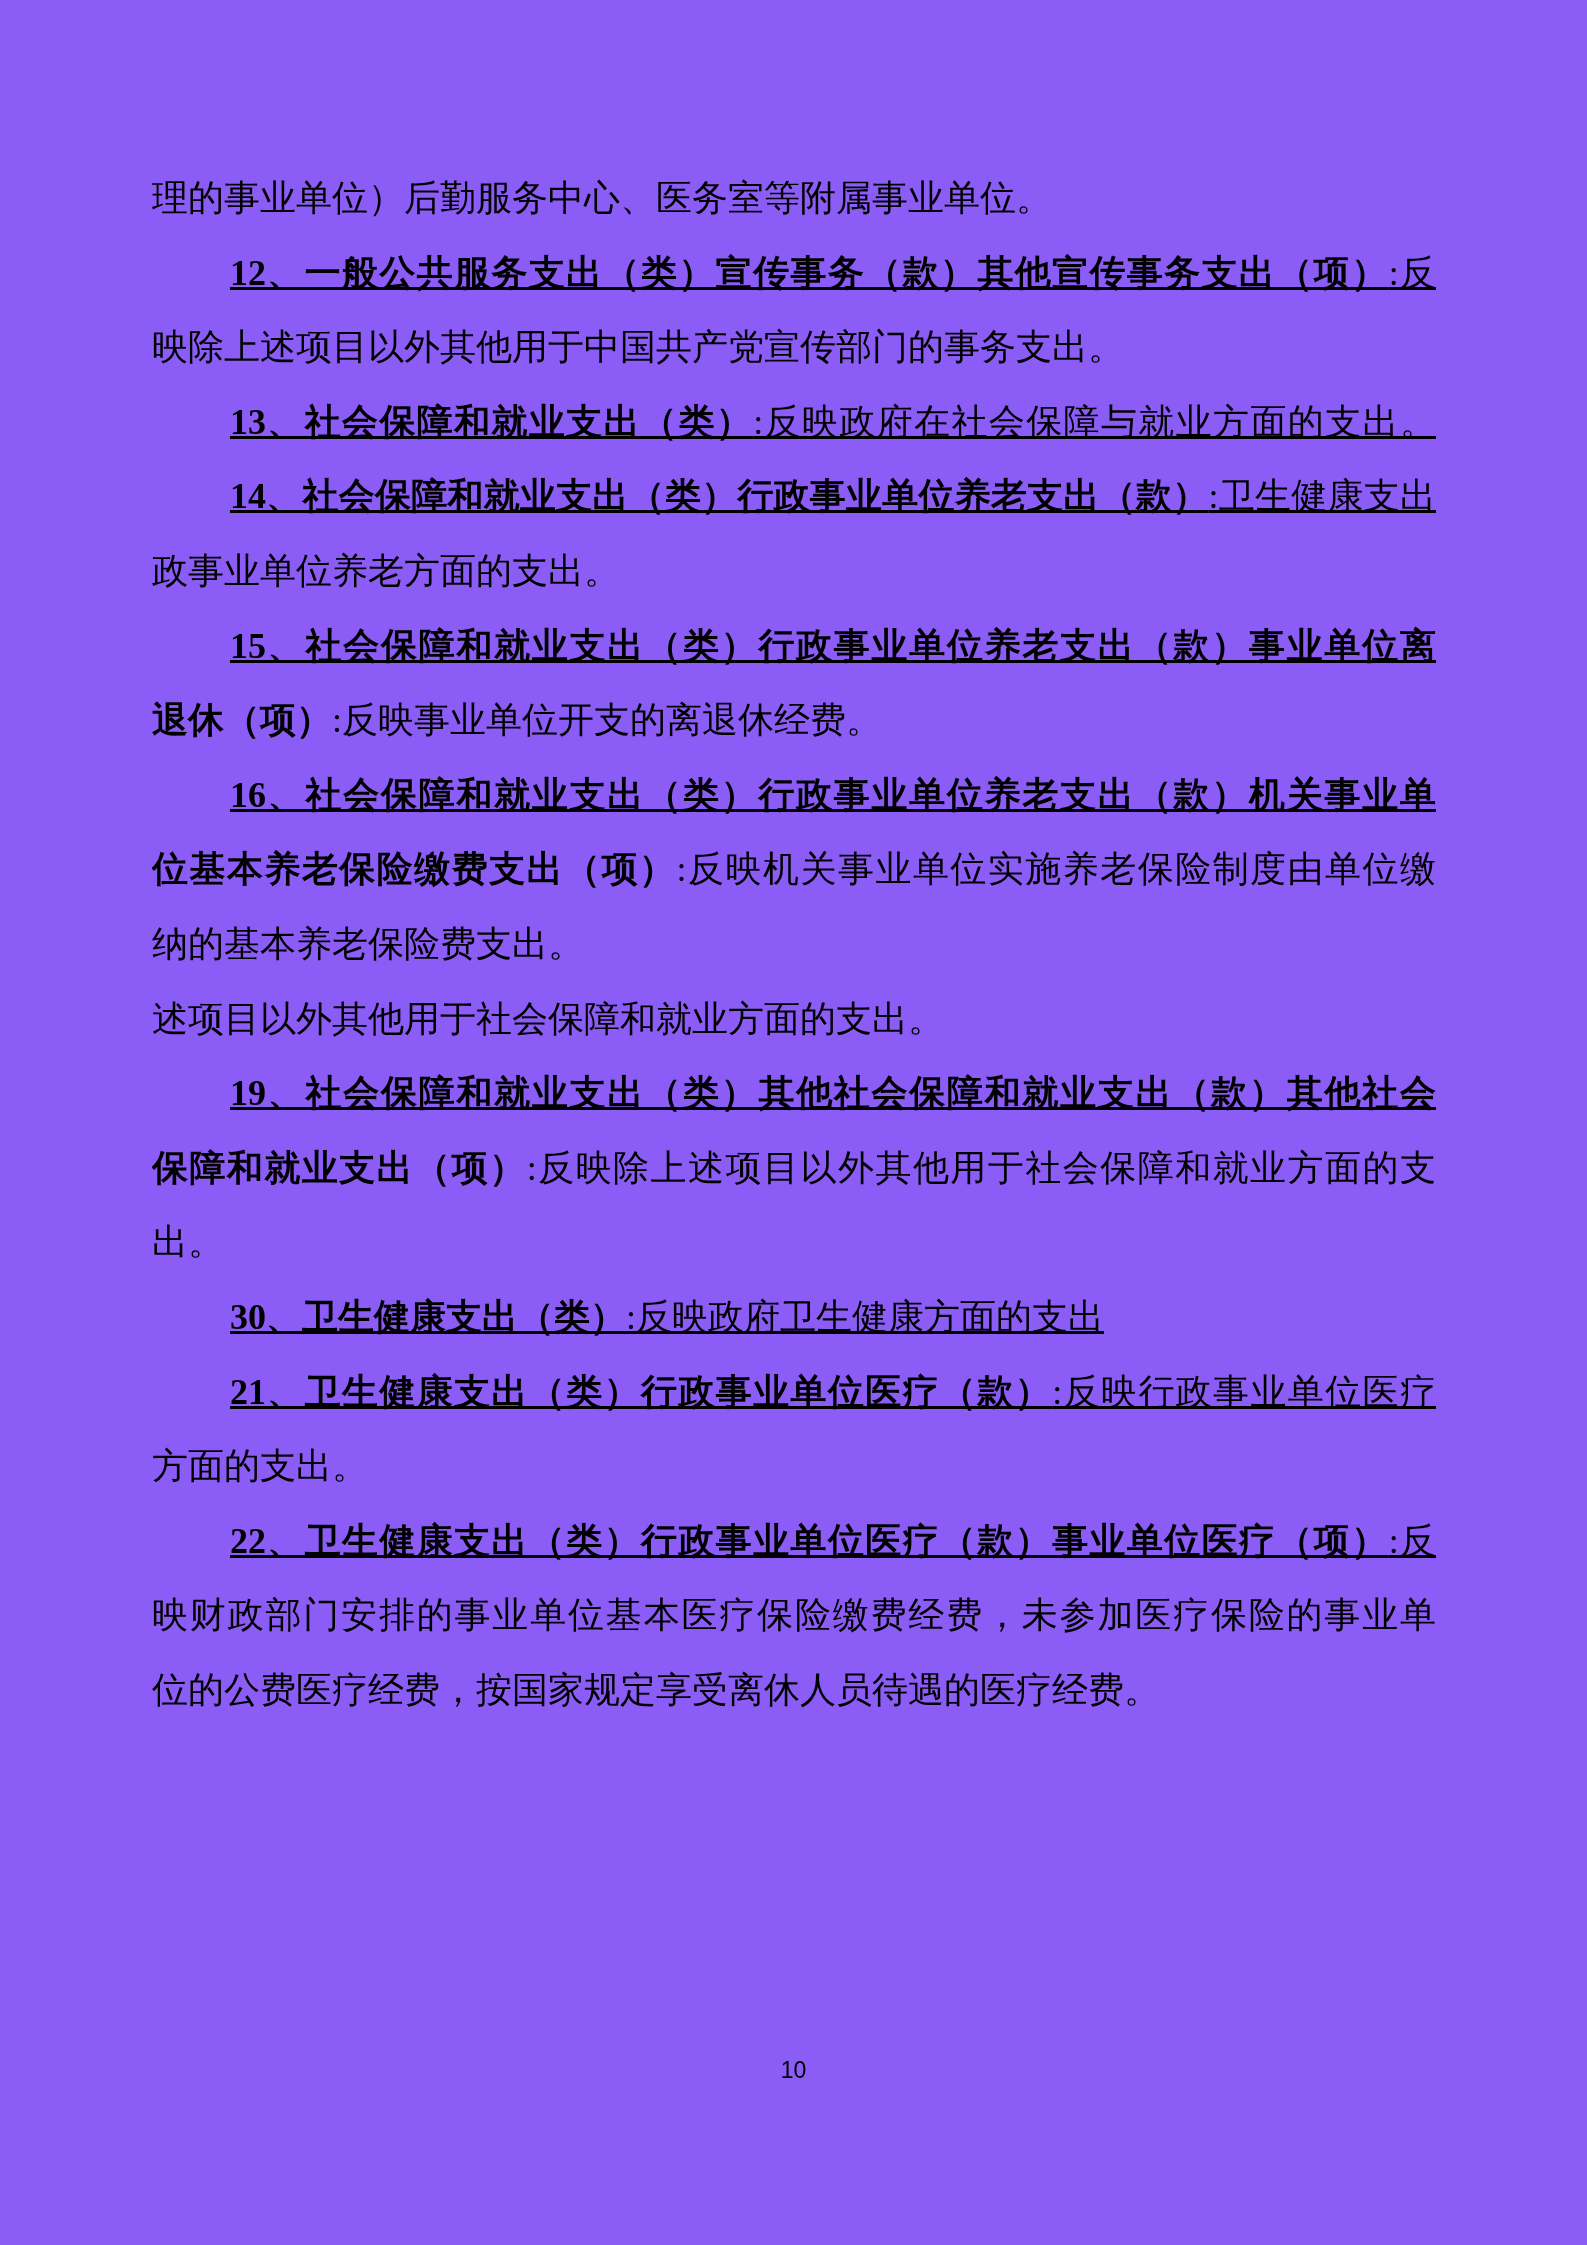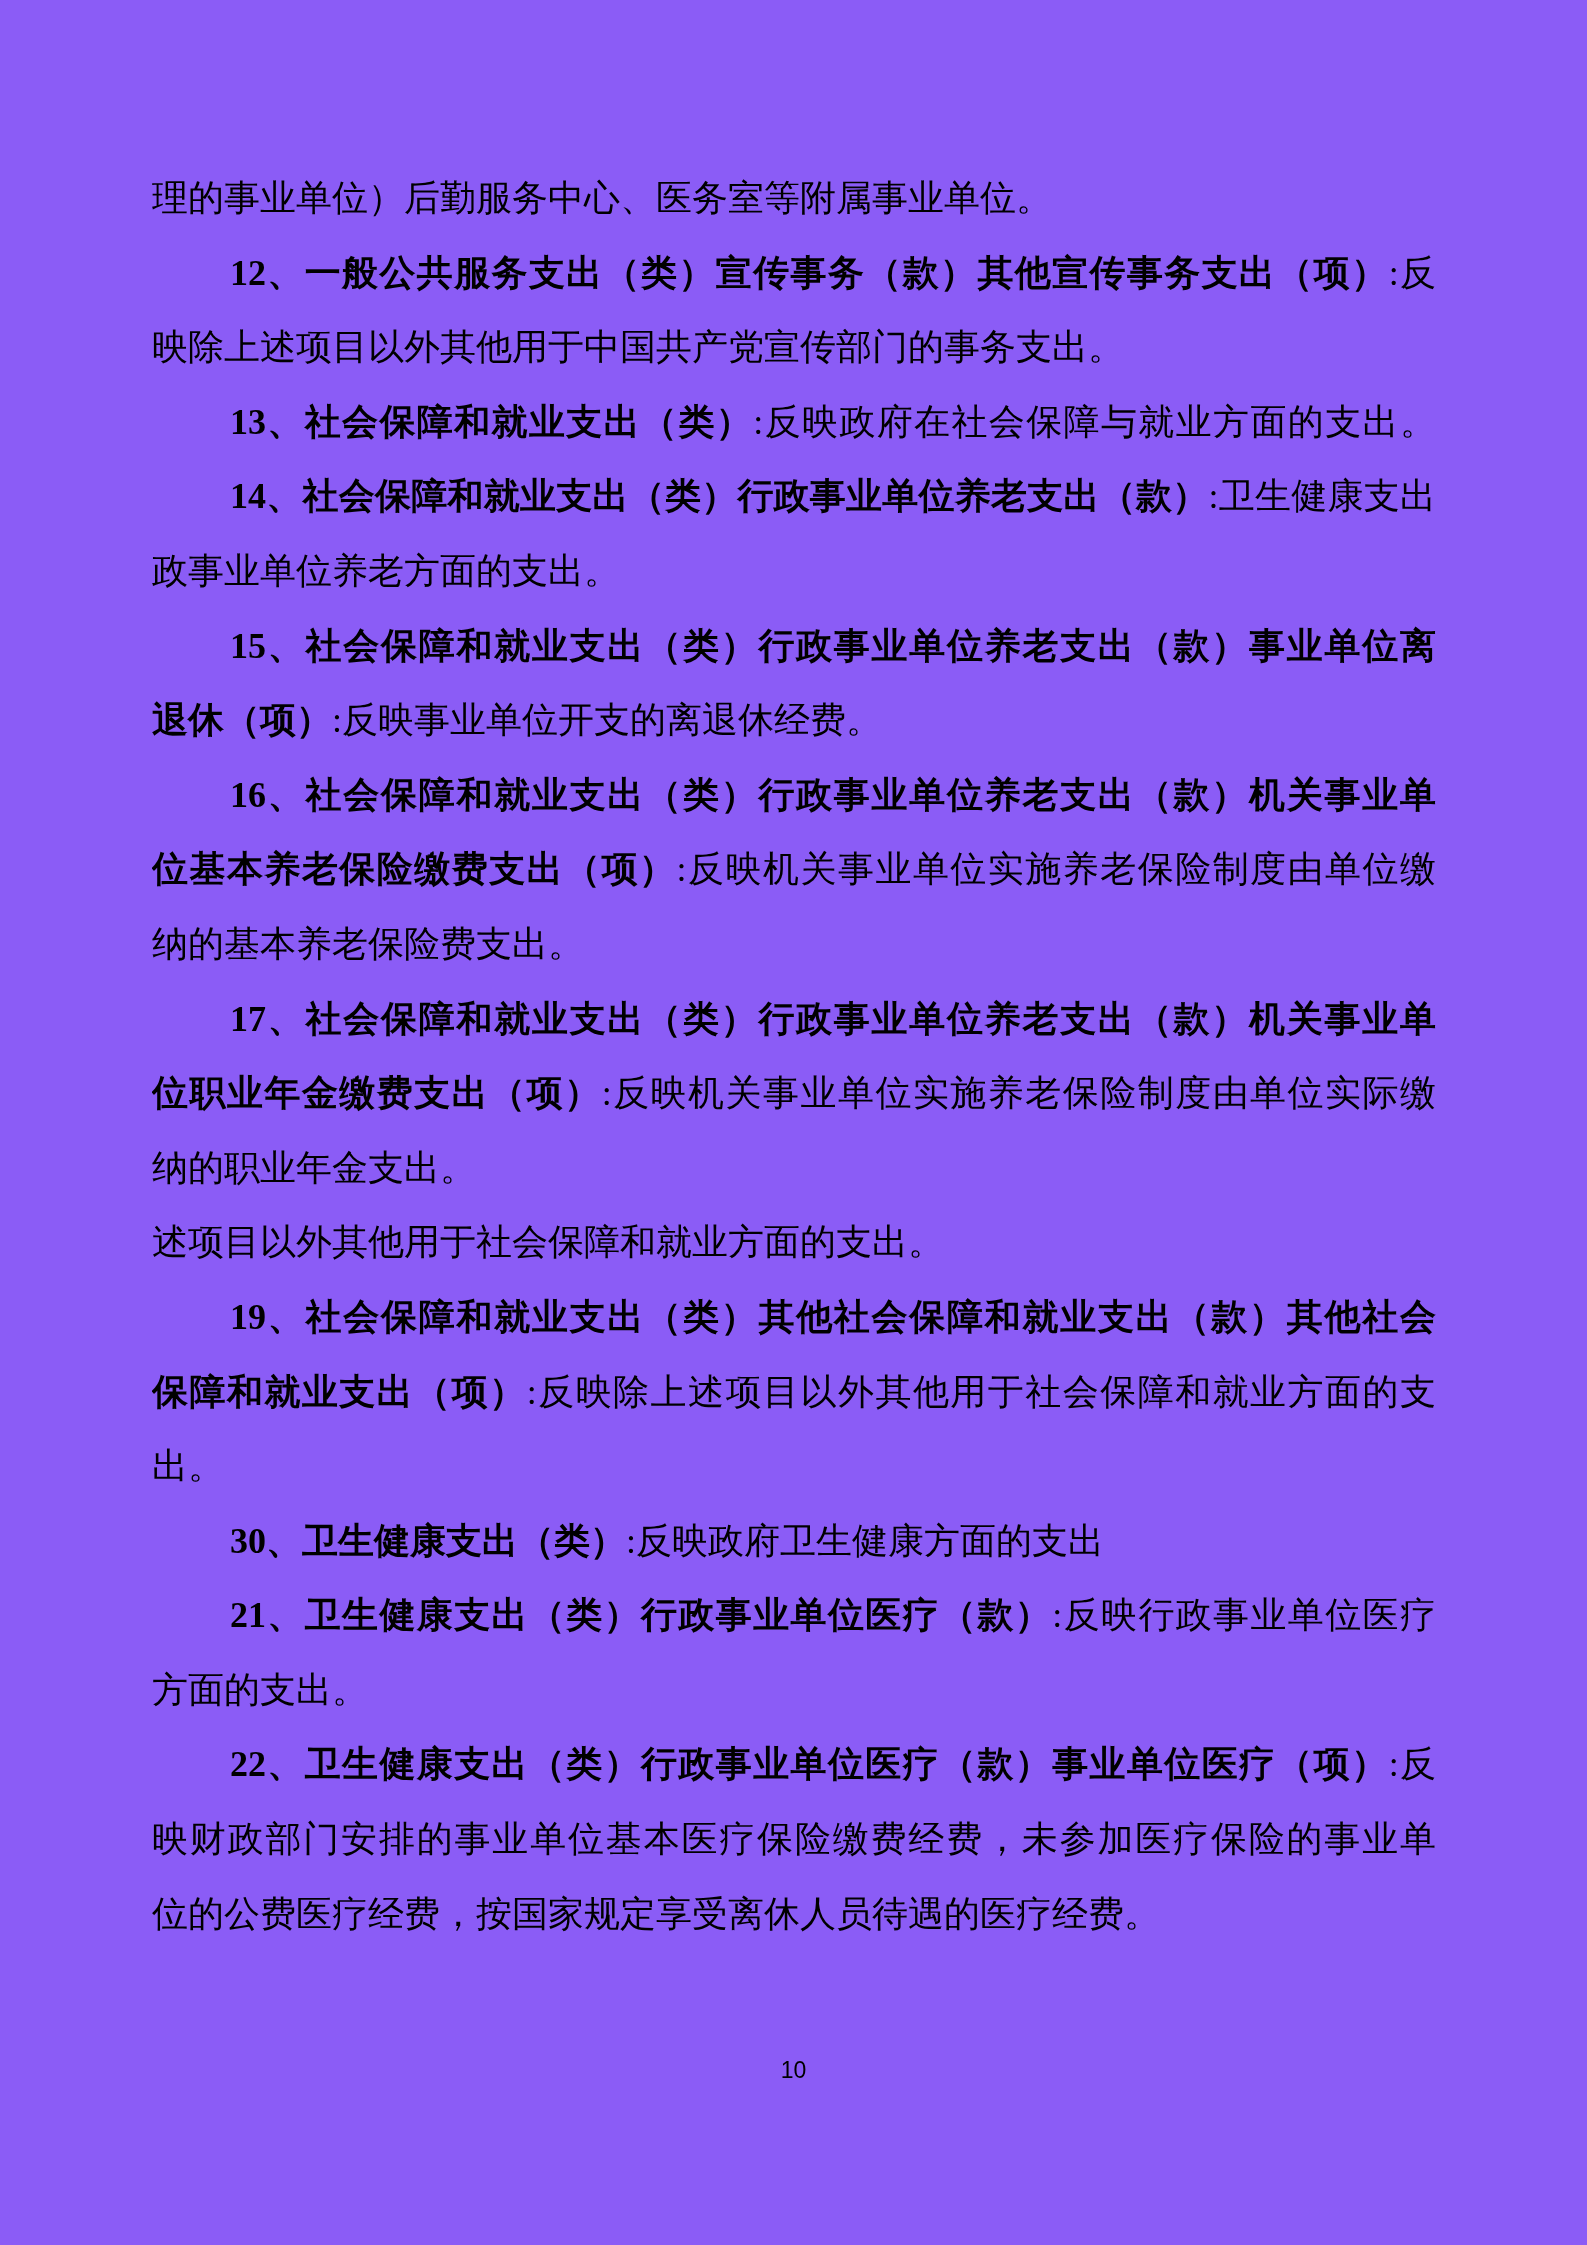--- a/index.html
+++ b/index.html
@@ -42,20 +42,21 @@
     white-space: normal;
   }
   .line.fill {
     text-align: justify;
     text-align-last: justify;
     text-justify: inter-character;
   }
   .line.indent {
     padding-left: 78px;
     box-sizing: border-box;
+    text-decoration: underline;
   }
   .seg { font-weight: normal; }
   .seg.bold { font-weight: bold; }
   .page-number {
     position: absolute;
     top: 2052px;
     left: 0;
     width: 1587px;
     text-align: center;
     font-size: 23px;
@@ -86,25 +87,20 @@
       <div class="paragraph">
         <div class="line fill indent"><span class="seg bold">15、社会保障和就业支出（类）行政事业单位养老支出（款）事业单位离</span></div>
         <div class="line"><span class="seg bold">退休（项）</span><span class="seg">:反映事业单位开支的离退休经费。</span></div>
       </div>
       <div class="paragraph">
         <div class="line fill indent"><span class="seg bold">16、社会保障和就业支出（类）行政事业单位养老支出（款）机关事业单</span></div>
         <div class="line fill"><span class="seg bold">位基本养老保险缴费支出（项）</span><span class="seg">:反映机关事业单位实施养老保险制度由单位缴</span></div>
         <div class="line"><span class="seg">纳的基本养老保险费支出。</span></div>
       </div>
       <div class="paragraph">
-        <div class="line fill indent"><span class="seg bold">17、社会保障和就业支出（类）行政事业单位养老支出（款）机关事业单</span></div>
-        <div class="line fill"><span class="seg bold">位职业年金缴费支出（项）</span><span class="seg">:反映机关事业单位实施养老保险制度由单位实际缴</span></div>
-        <div class="line"><span class="seg">纳的职业年金支出。</span></div>
-      </div>
-      <div class="paragraph">
         <div class="line"><span class="seg">述项目以外其他用于社会保障和就业方面的支出。</span></div>
       </div>
       <div class="paragraph">
         <div class="line fill indent"><span class="seg bold">19、社会保障和就业支出（类）其他社会保障和就业支出（款）其他社会</span></div>
         <div class="line fill"><span class="seg bold">保障和就业支出（项）</span><span class="seg">:反映除上述项目以外其他用于社会保障和就业方面的支</span></div>
         <div class="line"><span class="seg">出。</span></div>
       </div>
       <div class="paragraph">
         <div class="line indent"><span class="seg bold">30、卫生健康支出（类）</span><span class="seg">:反映政府卫生健康方面的支出</span></div>
       </div>

